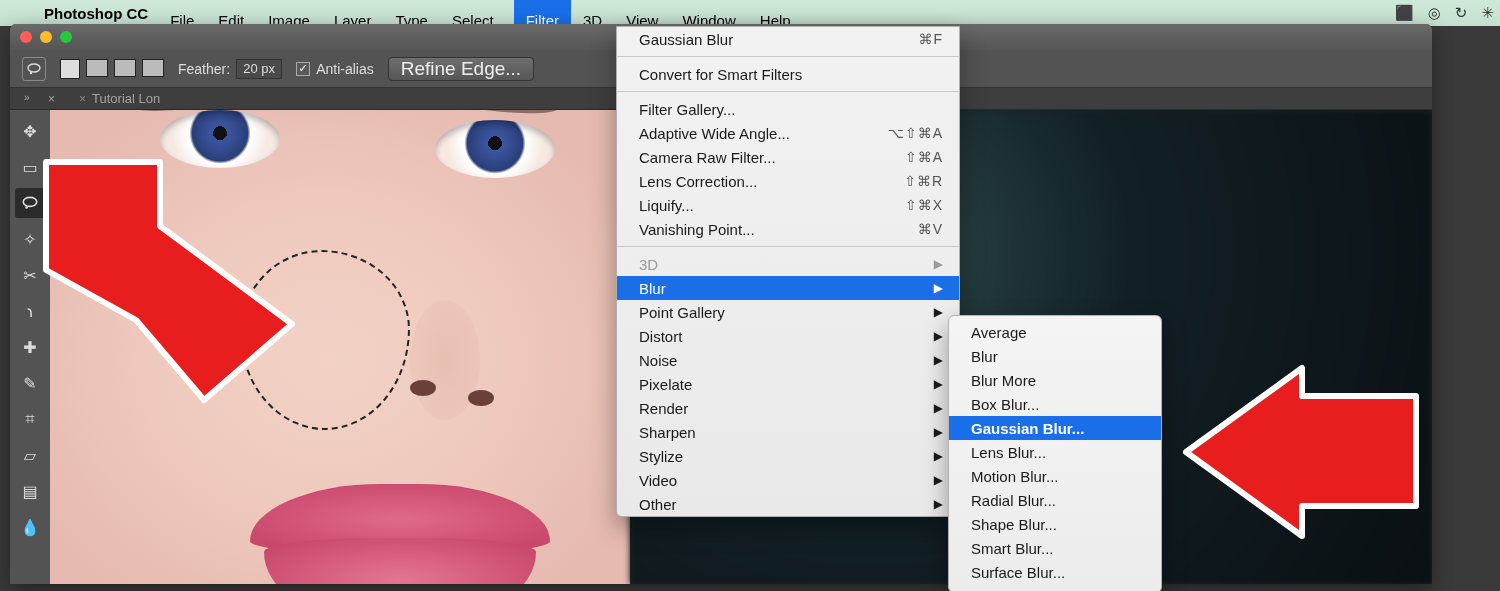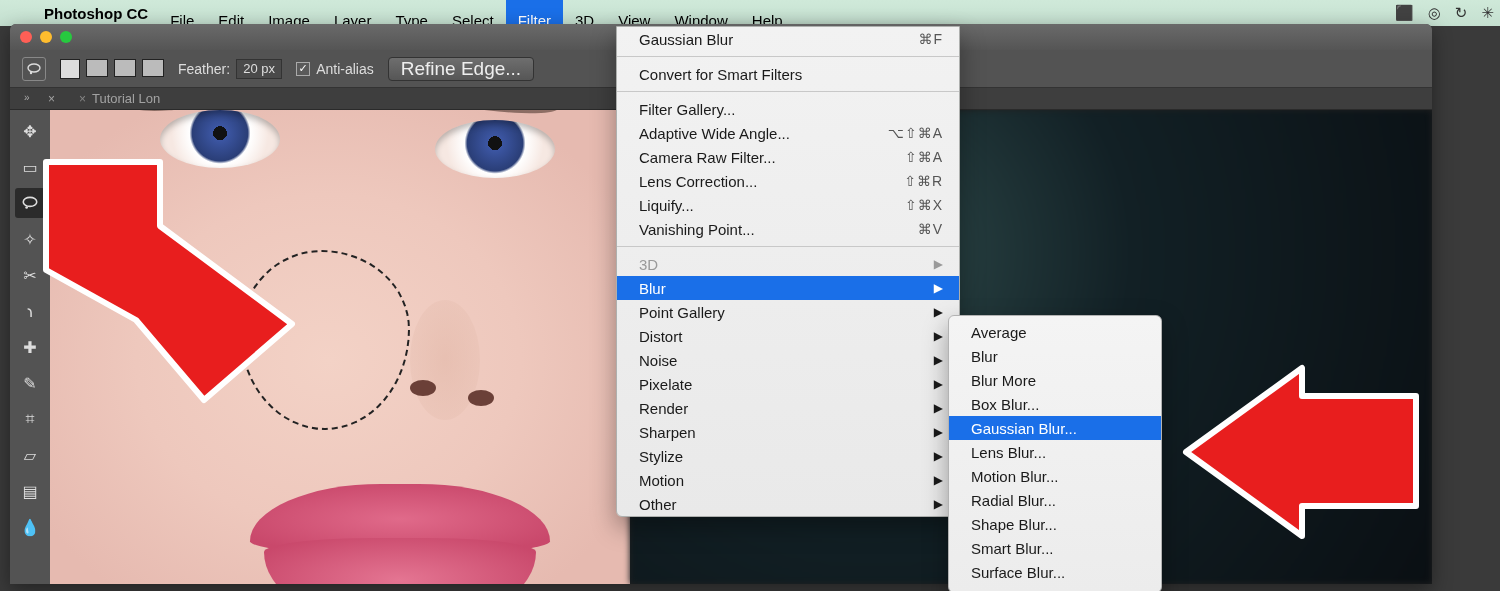--- a/index.html
+++ b/index.html
@@ -3,21 +3,21 @@
 <meta charset="utf-8">
 <style>
   * { box-sizing: border-box; margin: 0; padding: 0; font-family: -apple-system, "Helvetica Neue", Arial, sans-serif; }
   html, body { width: 1500px; height: 591px; overflow: hidden; background:#3a3a3a; }
 
   
   .menubar { position:absolute; left:0; top:0; right:0; height:26px; background:linear-gradient(#cfe9d9,#c5e0d0); display:flex; align-items:center; font-size:15px; }
   .menubar .apple { width:34px; text-align:center; font-size:17px; }
   .menubar .app-name { font-weight:600; padding:0 10px; }
   .menubar .mitem { padding:8px 12px; height:26px; line-height:26px; cursor:default; }
-  .menubar .mitem.sel { background:#1a6fe8; color:#fff; }
+  .menubar .mitem.sel { background:#1a6fe8; color:#fff;margin-left:8px; }
   .menubar .right-icons { position:absolute; right:6px; top:0; height:26px; display:flex; align-items:center; gap:14px; font-size:15px; color:#333; }
 
   
   .docwin { position:absolute; left:10px; top:24px; width:1422px; height:560px; background:#474747; border-radius:6px 6px 0 0; overflow:hidden; box-shadow:0 6px 20px rgba(0,0,0,.4); }
   .titlebar { height:26px; background:linear-gradient(#6a6a6a,#555); display:flex; align-items:center; color:#ddd; font-size:14px; }
   .tl { display:flex; gap:8px; padding-left:10px; }
   .tl span { width:12px; height:12px; border-radius:50%; display:inline-block; }
   .tl .r{background:#ff5f56;} .tl .y{background:#ffbd2e;} .tl .g{background:#27c93f;}
   .titlebar .ttext { flex:1; text-align:center; font-size:13px; }
 
@@ -64,21 +64,21 @@
   .menu { position:absolute; background:linear-gradient(#f2f2f2,#e9e9e9); border:1px solid #aeb0ae; border-radius:0 0 6px 6px; box-shadow:0 10px 24px rgba(0,0,0,.35); font-size:15px; color:#1a1a1a; }
   .menu .row { height:24px; display:flex; align-items:center; padding:0 16px 0 22px; justify-content:space-between; white-space:nowrap; cursor:default; }
   .menu .row.disabled { color:#9a9a9a; }
   .menu .row.high { background:#1a6fe8; color:#fff; }
   .menu .row .sub { font-size:12px; margin-left:18px; }
   .menu .sep { height:1px; background:#c8c8c8; margin:5px 0; }
   .menu .kb { color:#555; font-size:14px; letter-spacing:1px; }
 
   .submenu { position:absolute; background:linear-gradient(#f4f4f4,#ececec); border:1px solid #b3b3b3; border-radius:6px; box-shadow:0 10px 24px rgba(0,0,0,.35); font-size:15px; color:#1a1a1a; }
   .submenu .row { height:24px; display:flex; align-items:center; padding:0 24px 0 22px; cursor:default; }
-  .submenu .row.high { background:#1a6fe8; color:#fff; }
+  .submenu .row.high { background:#1a6fe8; color:#fff;font-weight:bold; }
 </style>
 </head>
 <body>
 
 <div class="menubar">
   <div class="apple"></div>
   <div class="app-name">Photoshop CC</div>
   <div id="menuitems" style="display:flex;">
       <div class="mitem">File</div>
       <div class="mitem">Edit</div>
@@ -271,21 +271,21 @@
     </div>
     <div class="row">
       <span>Sharpen</span>
       <span class="sub">▶</span>
     </div>
     <div class="row">
       <span>Stylize</span>
       <span class="sub">▶</span>
     </div>
     <div class="row">
-      <span>Motion</span>
+      <span>Video</span>
       <span class="sub">▶</span>
     </div>
     <div class="row">
       <span>Other</span>
       <span class="sub">▶</span>
     </div>
   </div>
 
 <div class="submenu" id="blurmenu" style="left:948px; top:315px; width:214px; padding:4px 0 8px;">
     <div class="row">Average</div>

